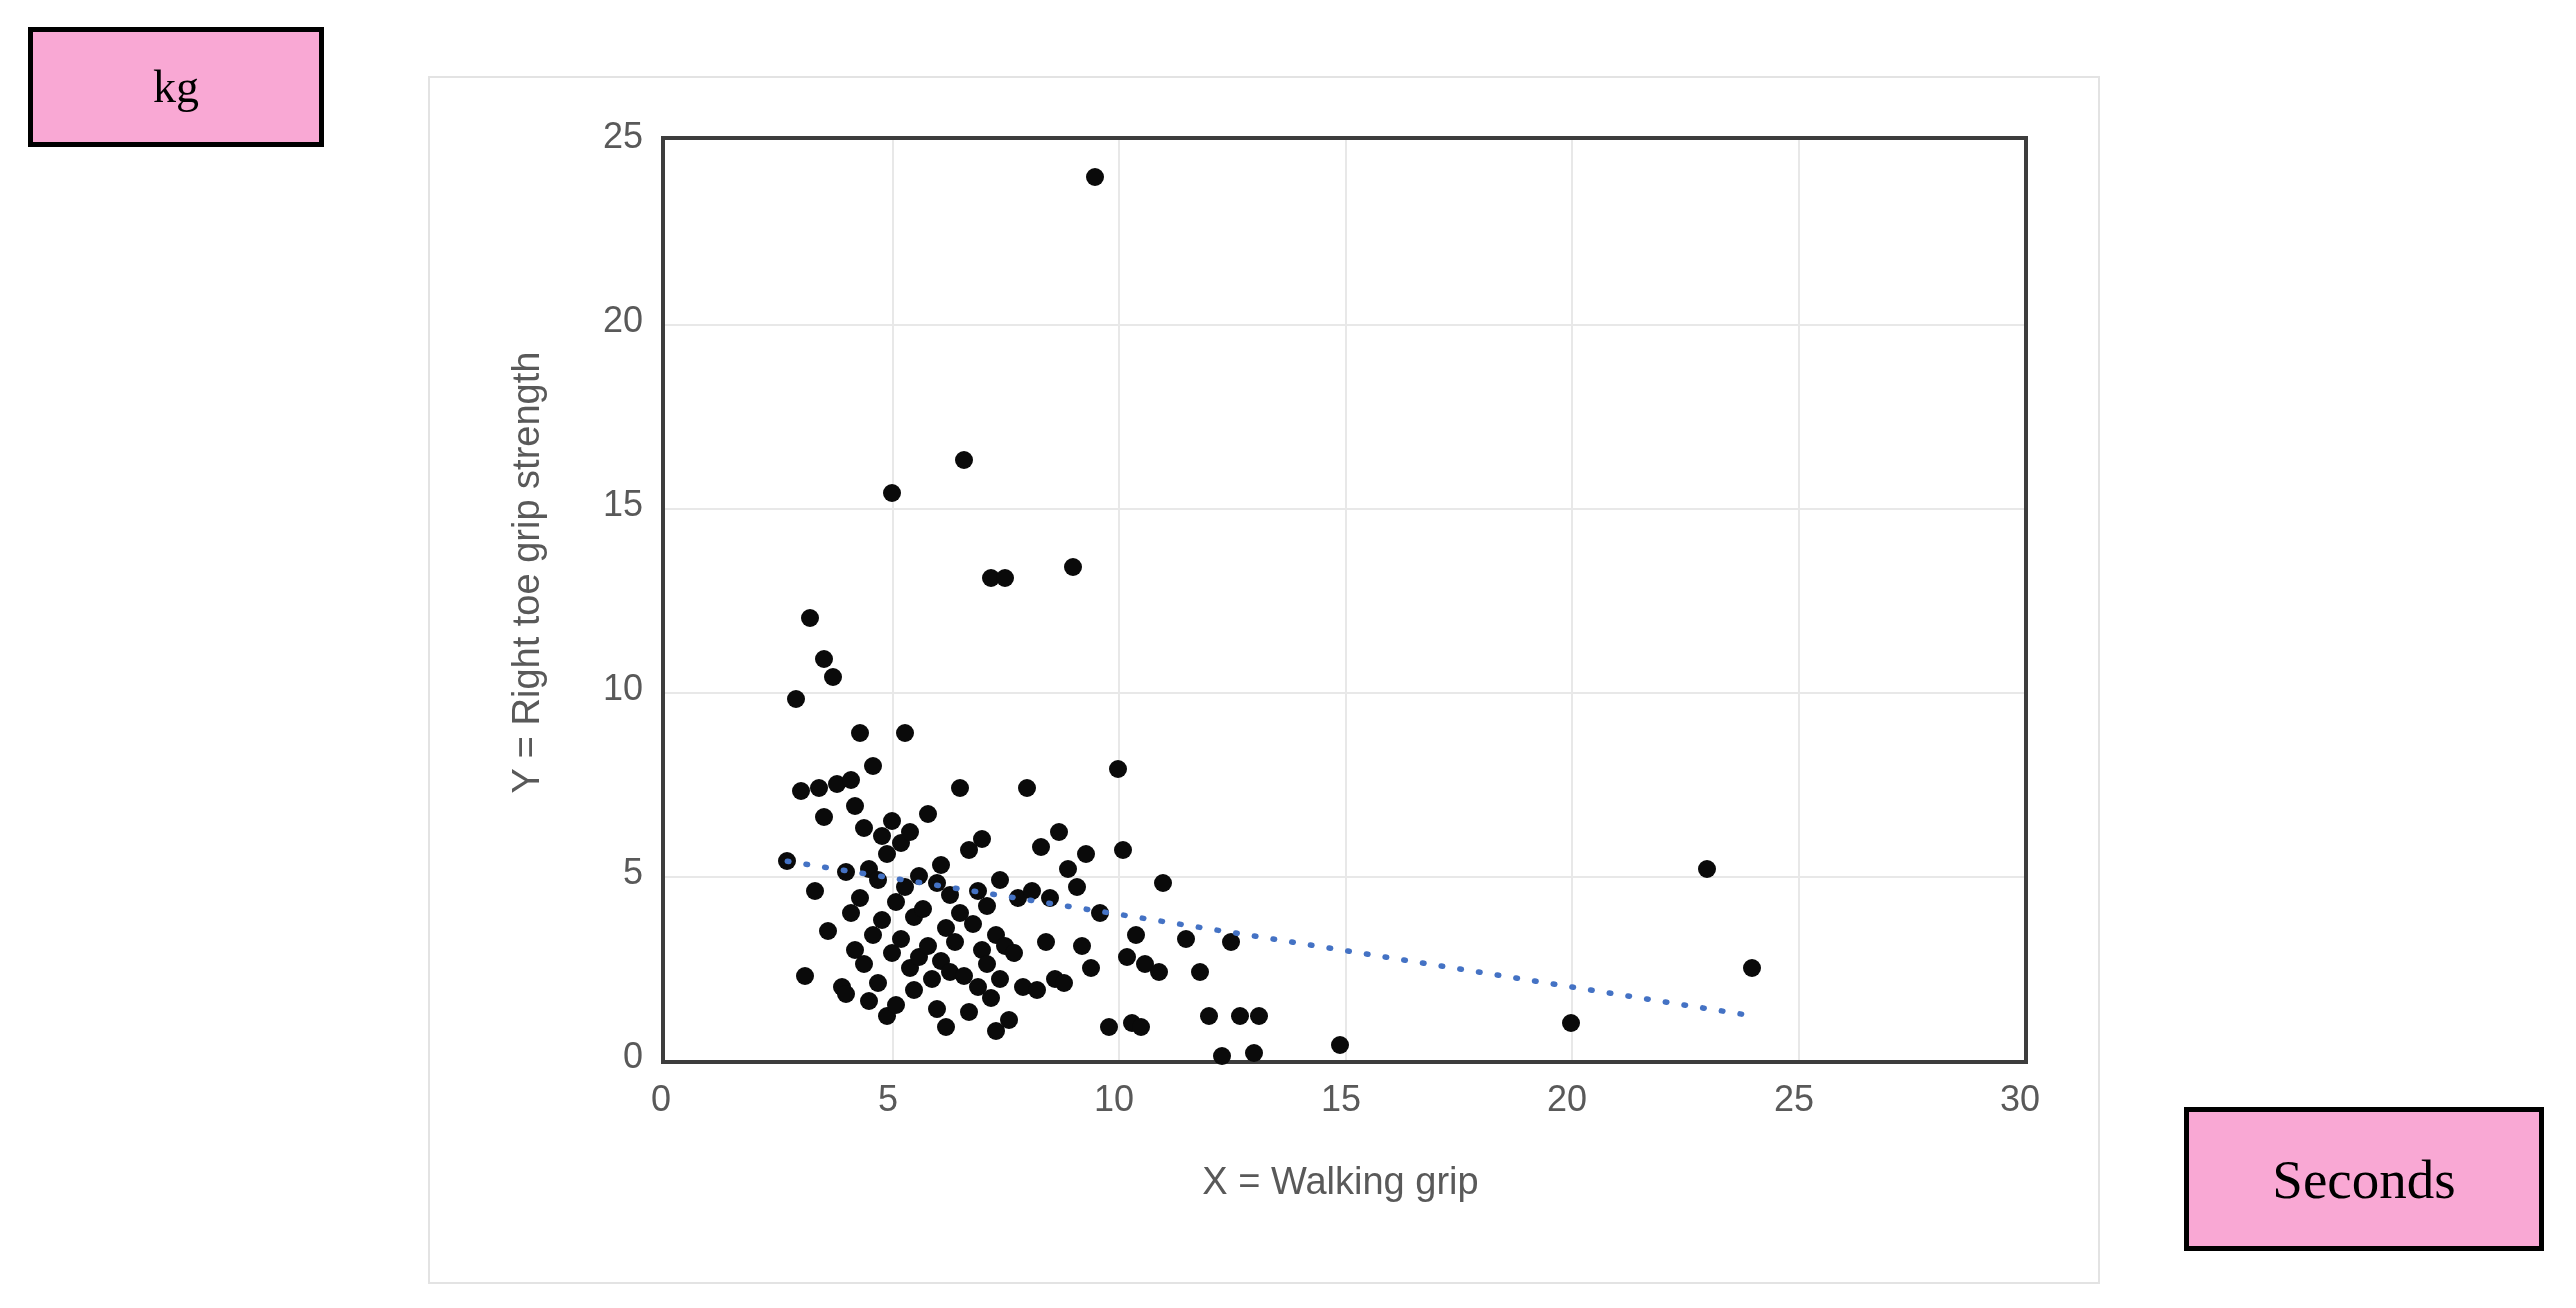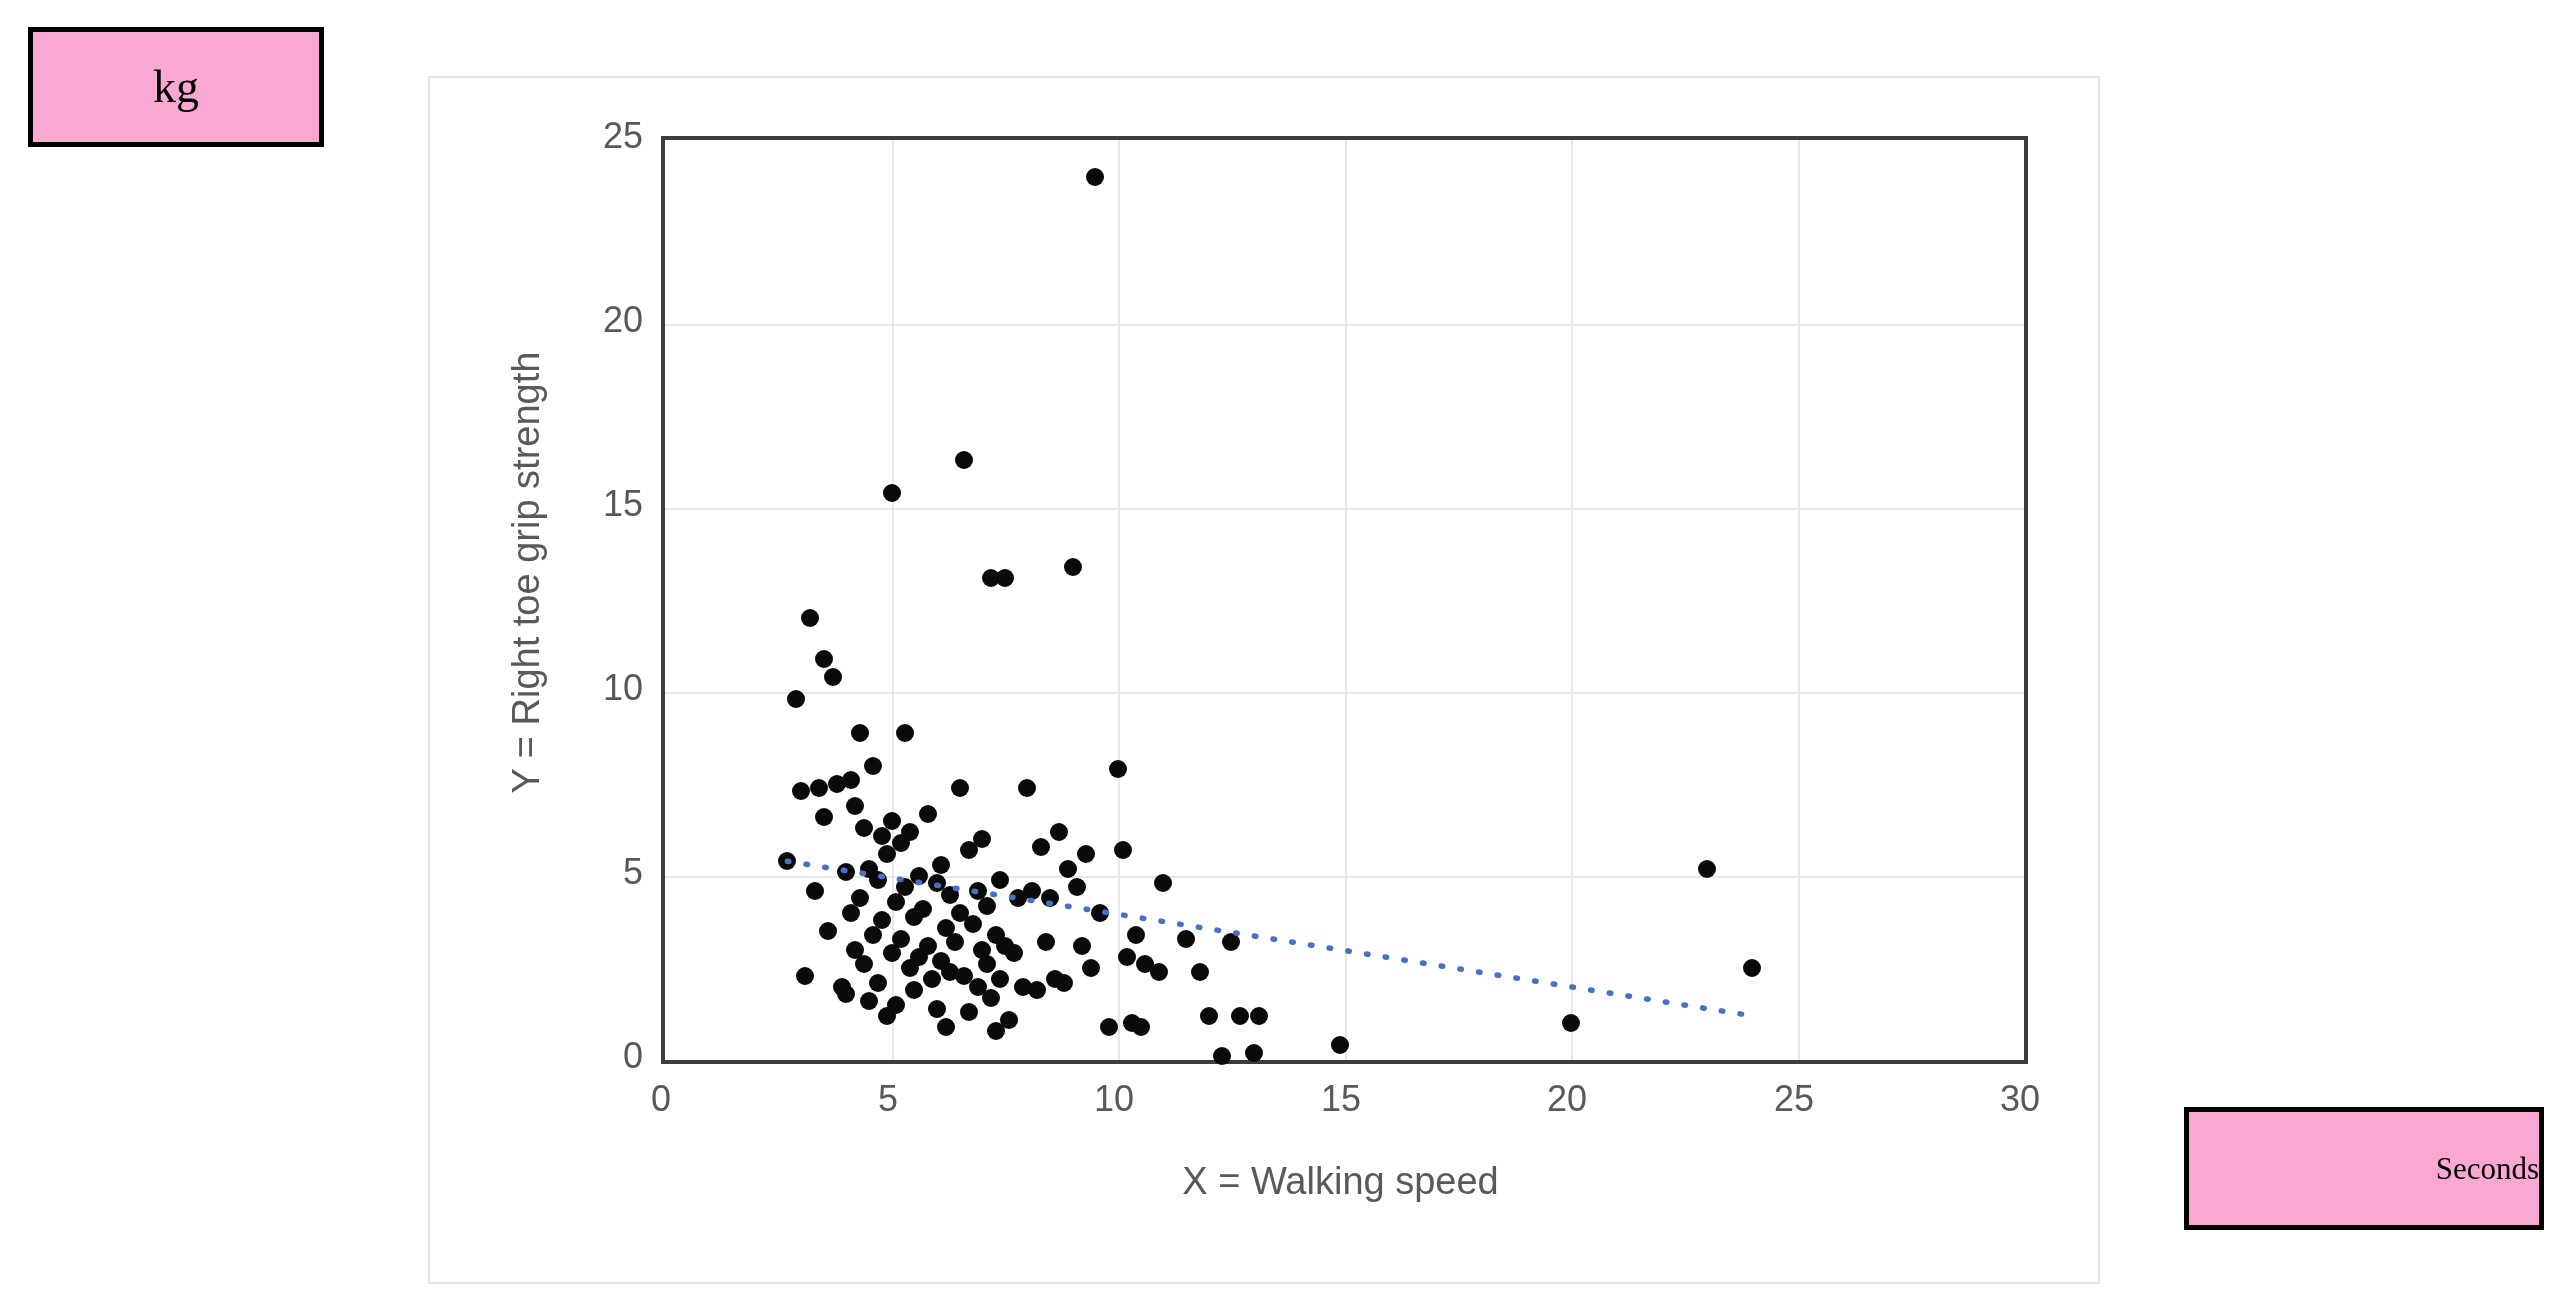--- a/index.html
+++ b/index.html
@@ -33,23 +33,22 @@
     left: 28px;
     top: 27px;
     width: 296px;
     height: 120px;
     font-size: 46px;
   }
   #seconds-box {
     left: 2184px;
     top: 1107px;
     width: 360px;
-    height: 123px;
-    font-size: 31px;
-    justify-content: flex-end;
+    height: 144px;
+    font-size: 55px;
   }
 
   
   #chart-container {
     position: absolute;
     left: 428px;
     top: 76px;
     width: 1672px;
     height: 1208px;
     box-sizing: border-box;
@@ -338,19 +337,19 @@
   <div id="xtick-row">
       <div class="xtick" style="left: 0px;">0</div>
       <div class="xtick" style="left: 227px;">5</div>
       <div class="xtick" style="left: 453px;">10</div>
       <div class="xtick" style="left: 680px;">15</div>
       <div class="xtick" style="left: 906px;">20</div>
       <div class="xtick" style="left: 1133px;">25</div>
       <div class="xtick" style="left: 1359px;">30</div>
     </div>
 
-  <div id="xaxis-title">X = Walking speed</div>
+  <div id="xaxis-title">X = Walking grip</div>
 </div>
 
 <div id="seconds-box" class="anno-box">
   <span>Seconds</span>
 </div>
 
 
 </body></html>

